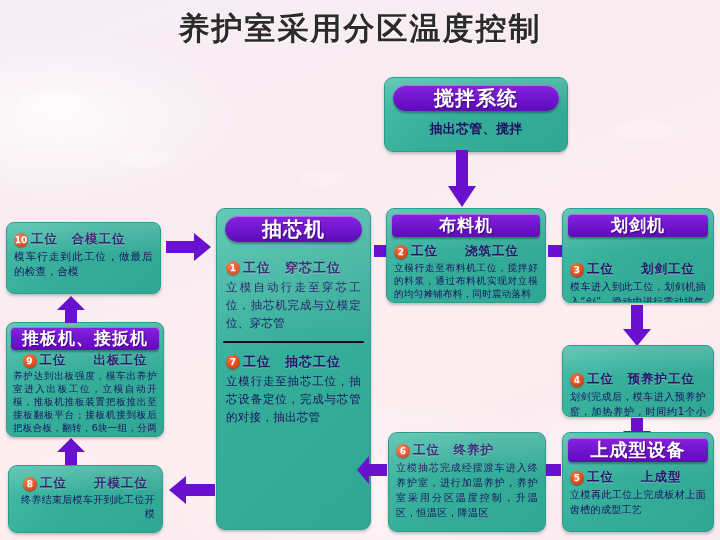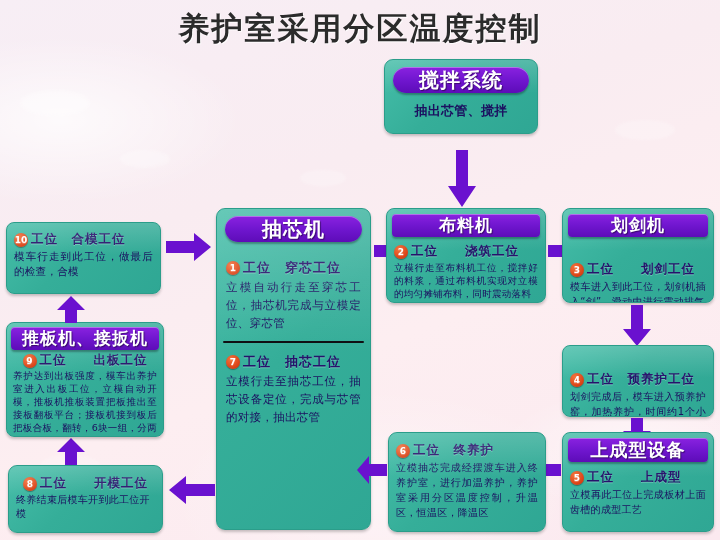--- a/index.html
+++ b/index.html
@@ -100,21 +100,21 @@
 
   <div class="bgblob" style="left:20px;top:90px;width:70px;height:26px;opacity:.5"></div>
   <div class="bgblob" style="left:120px;top:150px;width:50px;height:18px;opacity:.45"></div>
   <div class="bgblob" style="left:300px;top:170px;width:46px;height:16px;opacity:.4"></div>
   <div class="bgblob" style="left:615px;top:120px;width:60px;height:20px;opacity:.4"></div>
   <div class="bgblob" style="left:40px;top:455px;width:60px;height:20px;opacity:.35"></div>
   <div class="bgblob" style="left:255px;top:500px;width:70px;height:22px;opacity:.35"></div>
 
   <div class="title">养护室采用分区温度控制</div>
 
-  <div class="node" style="left:384px;top:59px;width:154px;height:75px;">
+  <div class="node" style="left:384px;top:77px;width:184px;height:75px;">
     <div class="sheen"></div>
     <div class="hdr" style="margin-top:7px;">搅拌系统</div>
     <div class="body" style="text-align:center;font-size:13px;line-height:18px;margin-top:9px;font-weight:bold;">抽出芯管、搅拌</div>
   </div>
 
   <div class="arrow" style="left:447px;top:150px;">
     <svg width="30" height="58" viewBox="0 0 30 58">
         <path d="M9,0 L21,0 L21,36 L29,36 L15,57 L1,36 L9,36 Z" fill="#6a11cf"></path>
       </svg>
   </div>
@@ -259,21 +259,21 @@
       </svg>
   </div>
 
   <div class="node" style="left:8px;top:465px;width:155px;height:68px;">
     <div class="sheen"></div>
     <div class="pad" style="padding-top:6px;">
       <div class="stline" style="justify-content:center;">
         <span class="num">8</span>
         <span class="stlabel">工位　　开模工位</span>
       </div>
-      <div class="body" style="font-size:10px;line-height:14px;text-align:left;">终养结束后模车开到此工位开模</div>
+      <div class="body" style="font-size:10px;line-height:14px;text-align:right;">终养结束后模车开到此工位开模</div>
     </div>
   </div>
 
   <div class="arrow" style="left:56px;top:438px;">
     <svg width="30" height="28" viewBox="0 0 30 28">
         <path d="M15,0 L29,14 L21,14 L21,27 L9,27 L9,14 L1,14 Z" fill="#6a11cf"></path>
       </svg>
   </div>
 
   <div class="node plain" style="left:6px;top:322px;width:158px;height:115px;">

